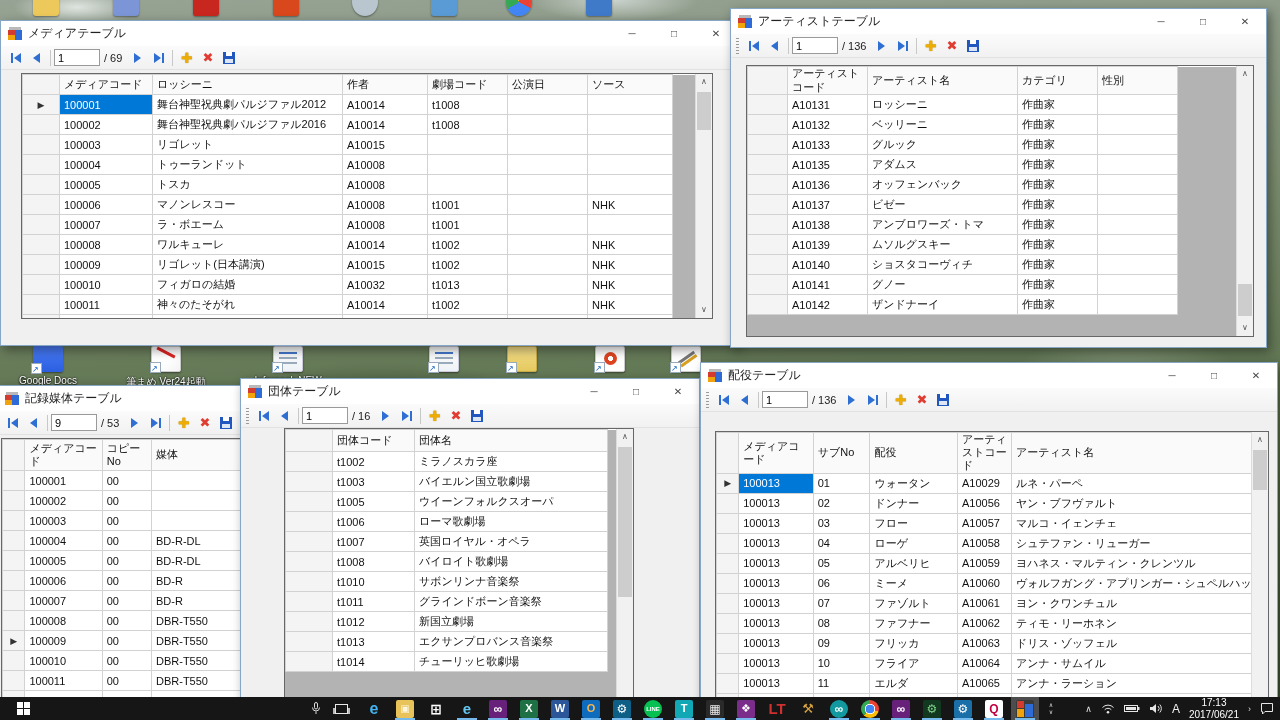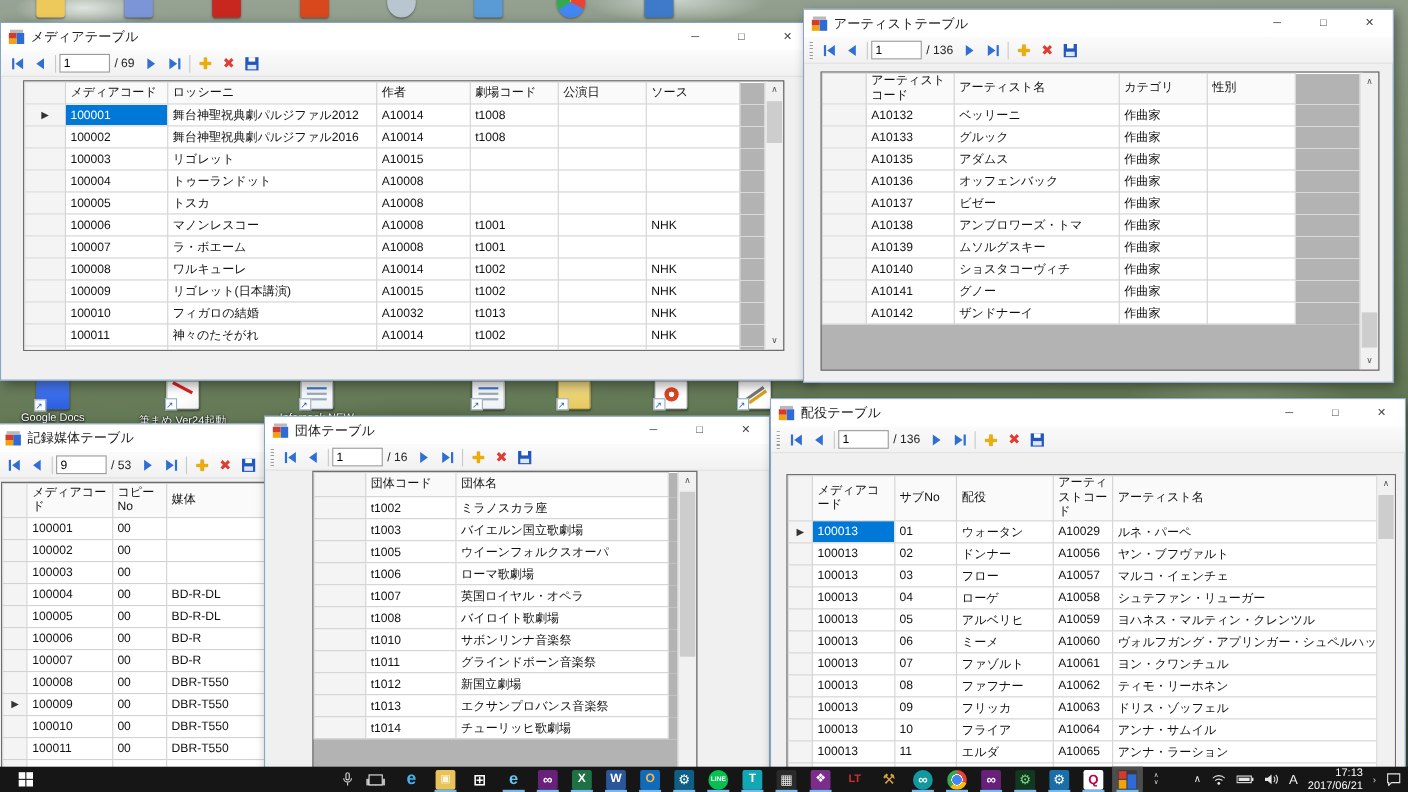--- a/index.html
+++ b/index.html
@@ -85,21 +85,21 @@
   .tbslot { position:absolute; top:0; height:23px; width:28px; display:flex; align-items:center; justify-content:center; }
   .tbslot.active { background:#4d4d4d; }
   .tbslot .ul { position:absolute; bottom:0; left:4px; right:4px; height:2px; background:#76b9ed; }
   .appg { width:18px; height:18px; display:flex; align-items:center; justify-content:center; font-weight:bold; border-radius:2px; line-height:1; }
   .mic, .tview { position:absolute; top:0; height:23px; display:flex; align-items:center; justify-content:center; width:26px; }
   .tvbox { width:13px; height:10px; border:1px solid #e8e8e8; box-shadow:-4px 2px 0 -2px #bbb, 4px 2px 0 -2px #bbb; }
   .ovf { position:absolute; left:1042px; top:0; height:23px; width:18px; display:flex; flex-direction:column; align-items:center; justify-content:center; font-size:6px; color:#ddd; line-height:1.1; }
   .tray { position:absolute; right:0; top:0; height:23px; display:flex; align-items:center; gap:9px; padding-right:6px; }
   .tchev { color:#e6e6e6; font-size:9px; }
   .ime { color:#f0f0f0; font-size:12px; }
-  .clock { color:#fff; font-size:10px; line-height:1.15; text-align:right; }
+  .clock { color:#fff; font-size:10px; line-height:1.15; text-align:center; }
   .arrow-r { color:#ddd; font-size:9px; }
   .tray svg { display:block; }
 </style>
 </head>
 <body>
 
 <div id="desktop">
   <div id="top-icons">
       <div class="cutico" style="left: 33px; background: rgb(237, 201, 92);"></div>
       <div class="cutico" style="left: 113px; background: rgb(124, 149, 214);"></div>
@@ -397,20 +397,28 @@
               <th>アーティストコード</th>
               <th>アーティスト名</th>
               <th>カテゴリ</th>
               <th>性別</th>
               <th class="fill"></th>
             </tr>
           </thead>
           <tbody>
             <tr style="height: 20px;">
               <td class="rh"></td>
+              <td>A10131</td>
+              <td>ロッシーニ</td>
+              <td>作曲家</td>
+              <td></td>
+              <td class="fill"></td>
+            </tr>
+            <tr style="height: 20px;">
+              <td class="rh"></td>
               <td>A10132</td>
               <td>ベッリーニ</td>
               <td>作曲家</td>
               <td></td>
               <td class="fill"></td>
             </tr>
             <tr style="height: 20px;">
               <td class="rh"></td>
               <td>A10133</td>
               <td>グルック</td>
@@ -979,21 +987,21 @@
         </div>
         <div class="tbslot" style="left: 701px;">
           <span class="appg" style="background: rgb(42, 42, 42); color: rgb(232, 232, 232); font-size: 12px;">▦</span>
           <i class="ul"></i>
         </div>
         <div class="tbslot" style="left: 732px;">
           <span class="appg" style="background: rgb(123, 45, 139); color: rgb(255, 255, 255); font-size: 11px;">❖</span>
           <i class="ul"></i>
         </div>
         <div class="tbslot" style="left: 763px;">
-          <span class="appg" style="color: rgb(208, 48, 48); font-size: 10px;">LT</span>
+          <span class="appg" style="color: rgb(208, 48, 48); font-size: 15px;">LT</span>
         </div>
         <div class="tbslot" style="left: 794px;">
           <span class="appg" style="color: rgb(217, 164, 65); font-size: 13px;">⚒</span>
         </div>
         <div class="tbslot" style="left: 825px;">
           <span class="appg" style="background: rgb(18, 153, 159); border-radius: 50%; color: rgb(255, 255, 255); font-size: 12px;">∞</span>
           <i class="ul"></i>
         </div>
         <div class="tbslot" style="left: 856px;">
           <span class="appg" style="background: radial-gradient(circle, rgb(66, 133, 244) 33%, rgb(255, 255, 255) 36%, rgb(255, 255, 255) 40%, transparent 41%), conic-gradient(rgb(234, 67, 53) 0deg, rgb(234, 67, 53) 30%, rgb(251, 188, 5) 30%, rgb(251, 188, 5) 62%, rgb(52, 168, 83) 62%); border-radius: 50%; color: rgb(255, 255, 255); font-size: 10px;"></span>

